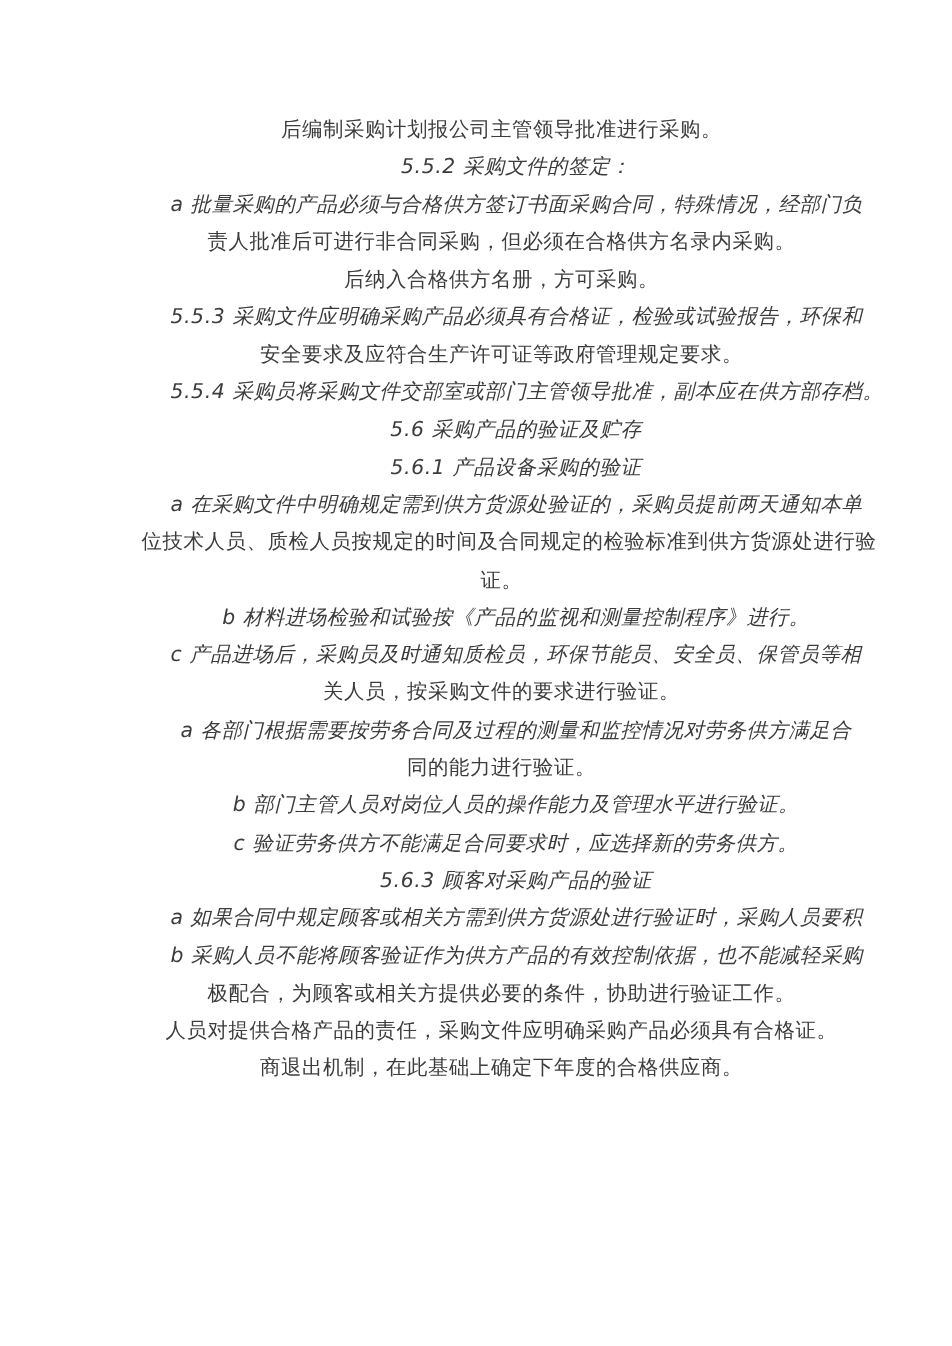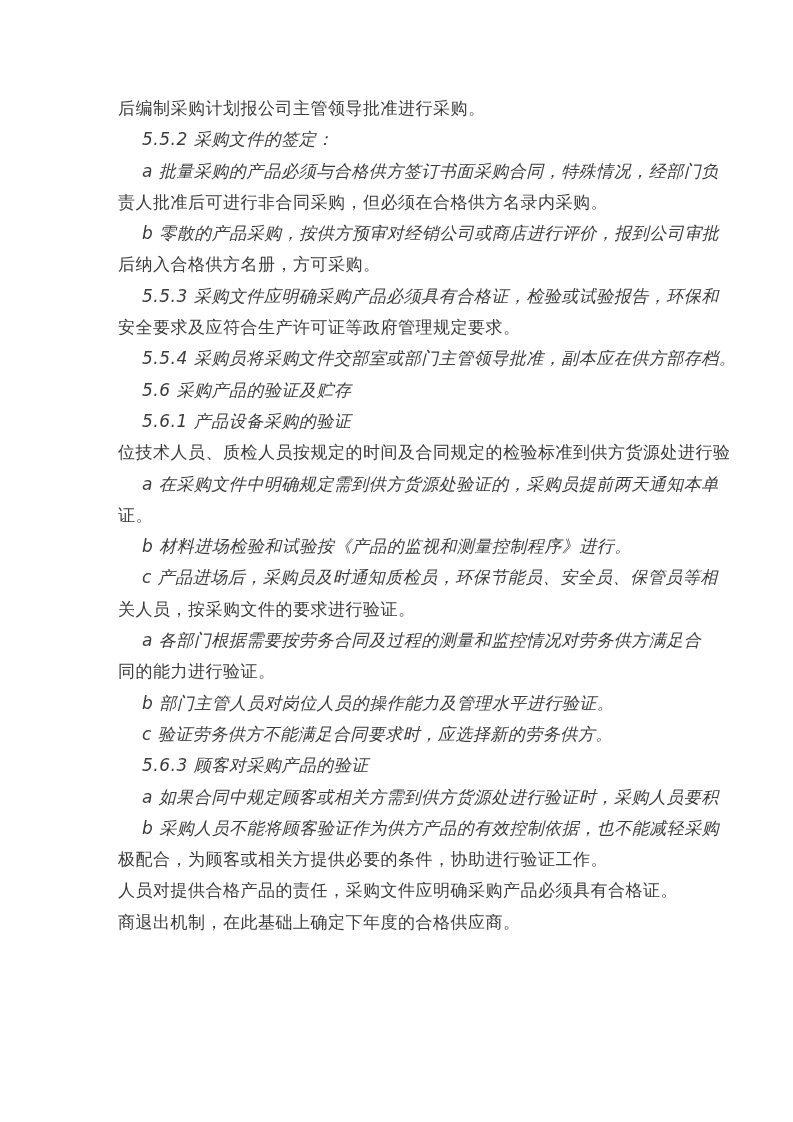--- a/index.html
+++ b/index.html
@@ -21,44 +21,44 @@
     top: 93px;
     width: 600px;
   }
   .line {
     height: 31.3px;
     line-height: 31.3px;
     font-size: 17px;
     letter-spacing: 0.5px;
     color: #3c3c3c;
     white-space: nowrap;
+    text-align: center;
   }
   .line.indent {
     padding-left: 24px;
     font-style: italic;
   }
 </style>
 </head>
 <body>
 
 <div class="page">
   <div class="text-block">
       <div class="line">后编制采购计划报公司主管领导批准进行采购。</div>
       <div class="line indent">5.5.2 采购文件的签定：</div>
       <div class="line indent">a 批量采购的产品必须与合格供方签订书面采购合同，特殊情况，经部门负</div>
       <div class="line">责人批准后可进行非合同采购，但必须在合格供方名录内采购。</div>
-      <div class="line indent">b 零散的产品采购，按供方预审对经销公司或商店进行评价，报到公司审批</div>
       <div class="line">后纳入合格供方名册，方可采购。</div>
       <div class="line indent">5.5.3 采购文件应明确采购产品必须具有合格证，检验或试验报告，环保和</div>
       <div class="line">安全要求及应符合生产许可证等政府管理规定要求。</div>
       <div class="line indent">5.5.4 采购员将采购文件交部室或部门主管领导批准，副本应在供方部存档。</div>
       <div class="line indent">5.6 采购产品的验证及贮存</div>
       <div class="line indent">5.6.1 产品设备采购的验证</div>
+      <div class="line indent">a 在采购文件中明确规定需到供方货源处验证的，采购员提前两天通知本单</div>
       <div class="line">位技术人员、质检人员按规定的时间及合同规定的检验标准到供方货源处进行验</div>
-      <div class="line indent">a 在采购文件中明确规定需到供方货源处验证的，采购员提前两天通知本单</div>
       <div class="line">证。</div>
       <div class="line indent">b 材料进场检验和试验按《产品的监视和测量控制程序》进行。</div>
       <div class="line indent">c 产品进场后，采购员及时通知质检员，环保节能员、安全员、保管员等相</div>
       <div class="line">关人员，按采购文件的要求进行验证。</div>
       <div class="line indent">a 各部门根据需要按劳务合同及过程的测量和监控情况对劳务供方满足合</div>
       <div class="line">同的能力进行验证。</div>
       <div class="line indent">b 部门主管人员对岗位人员的操作能力及管理水平进行验证。</div>
       <div class="line indent">c 验证劳务供方不能满足合同要求时，应选择新的劳务供方。</div>
       <div class="line indent">5.6.3 顾客对采购产品的验证</div>
       <div class="line indent">a 如果合同中规定顾客或相关方需到供方货源处进行验证时，采购人员要积</div>

